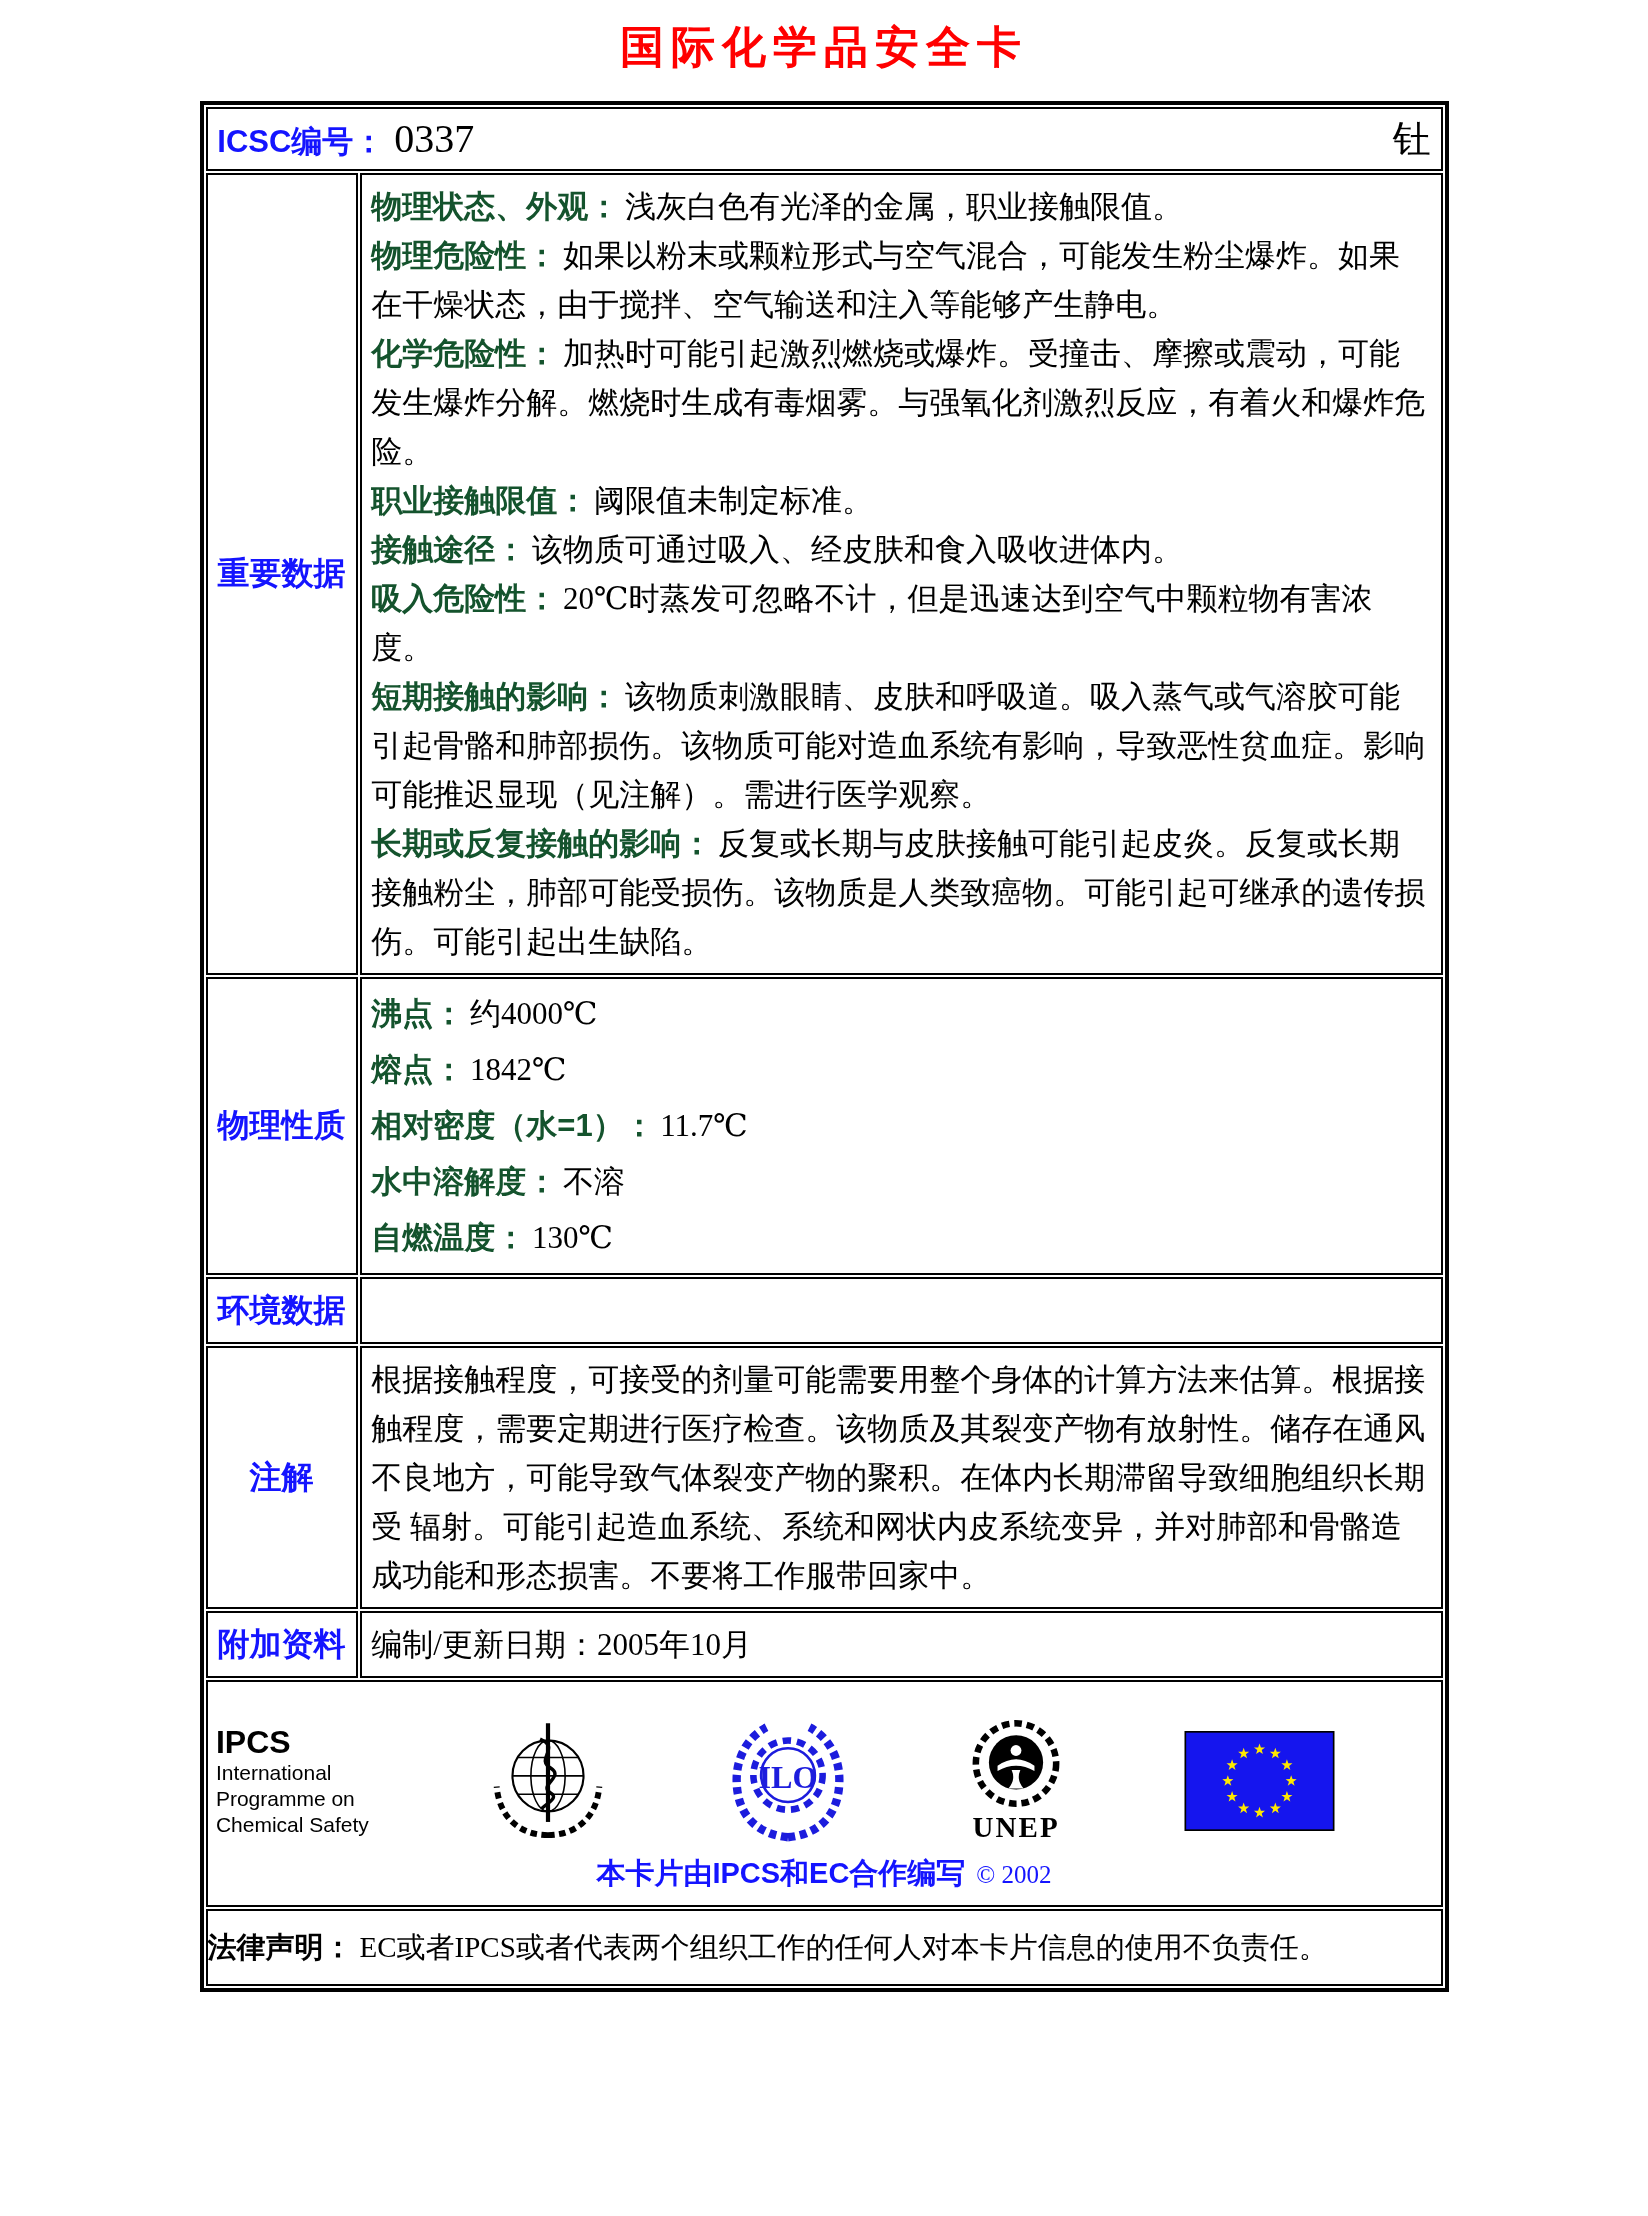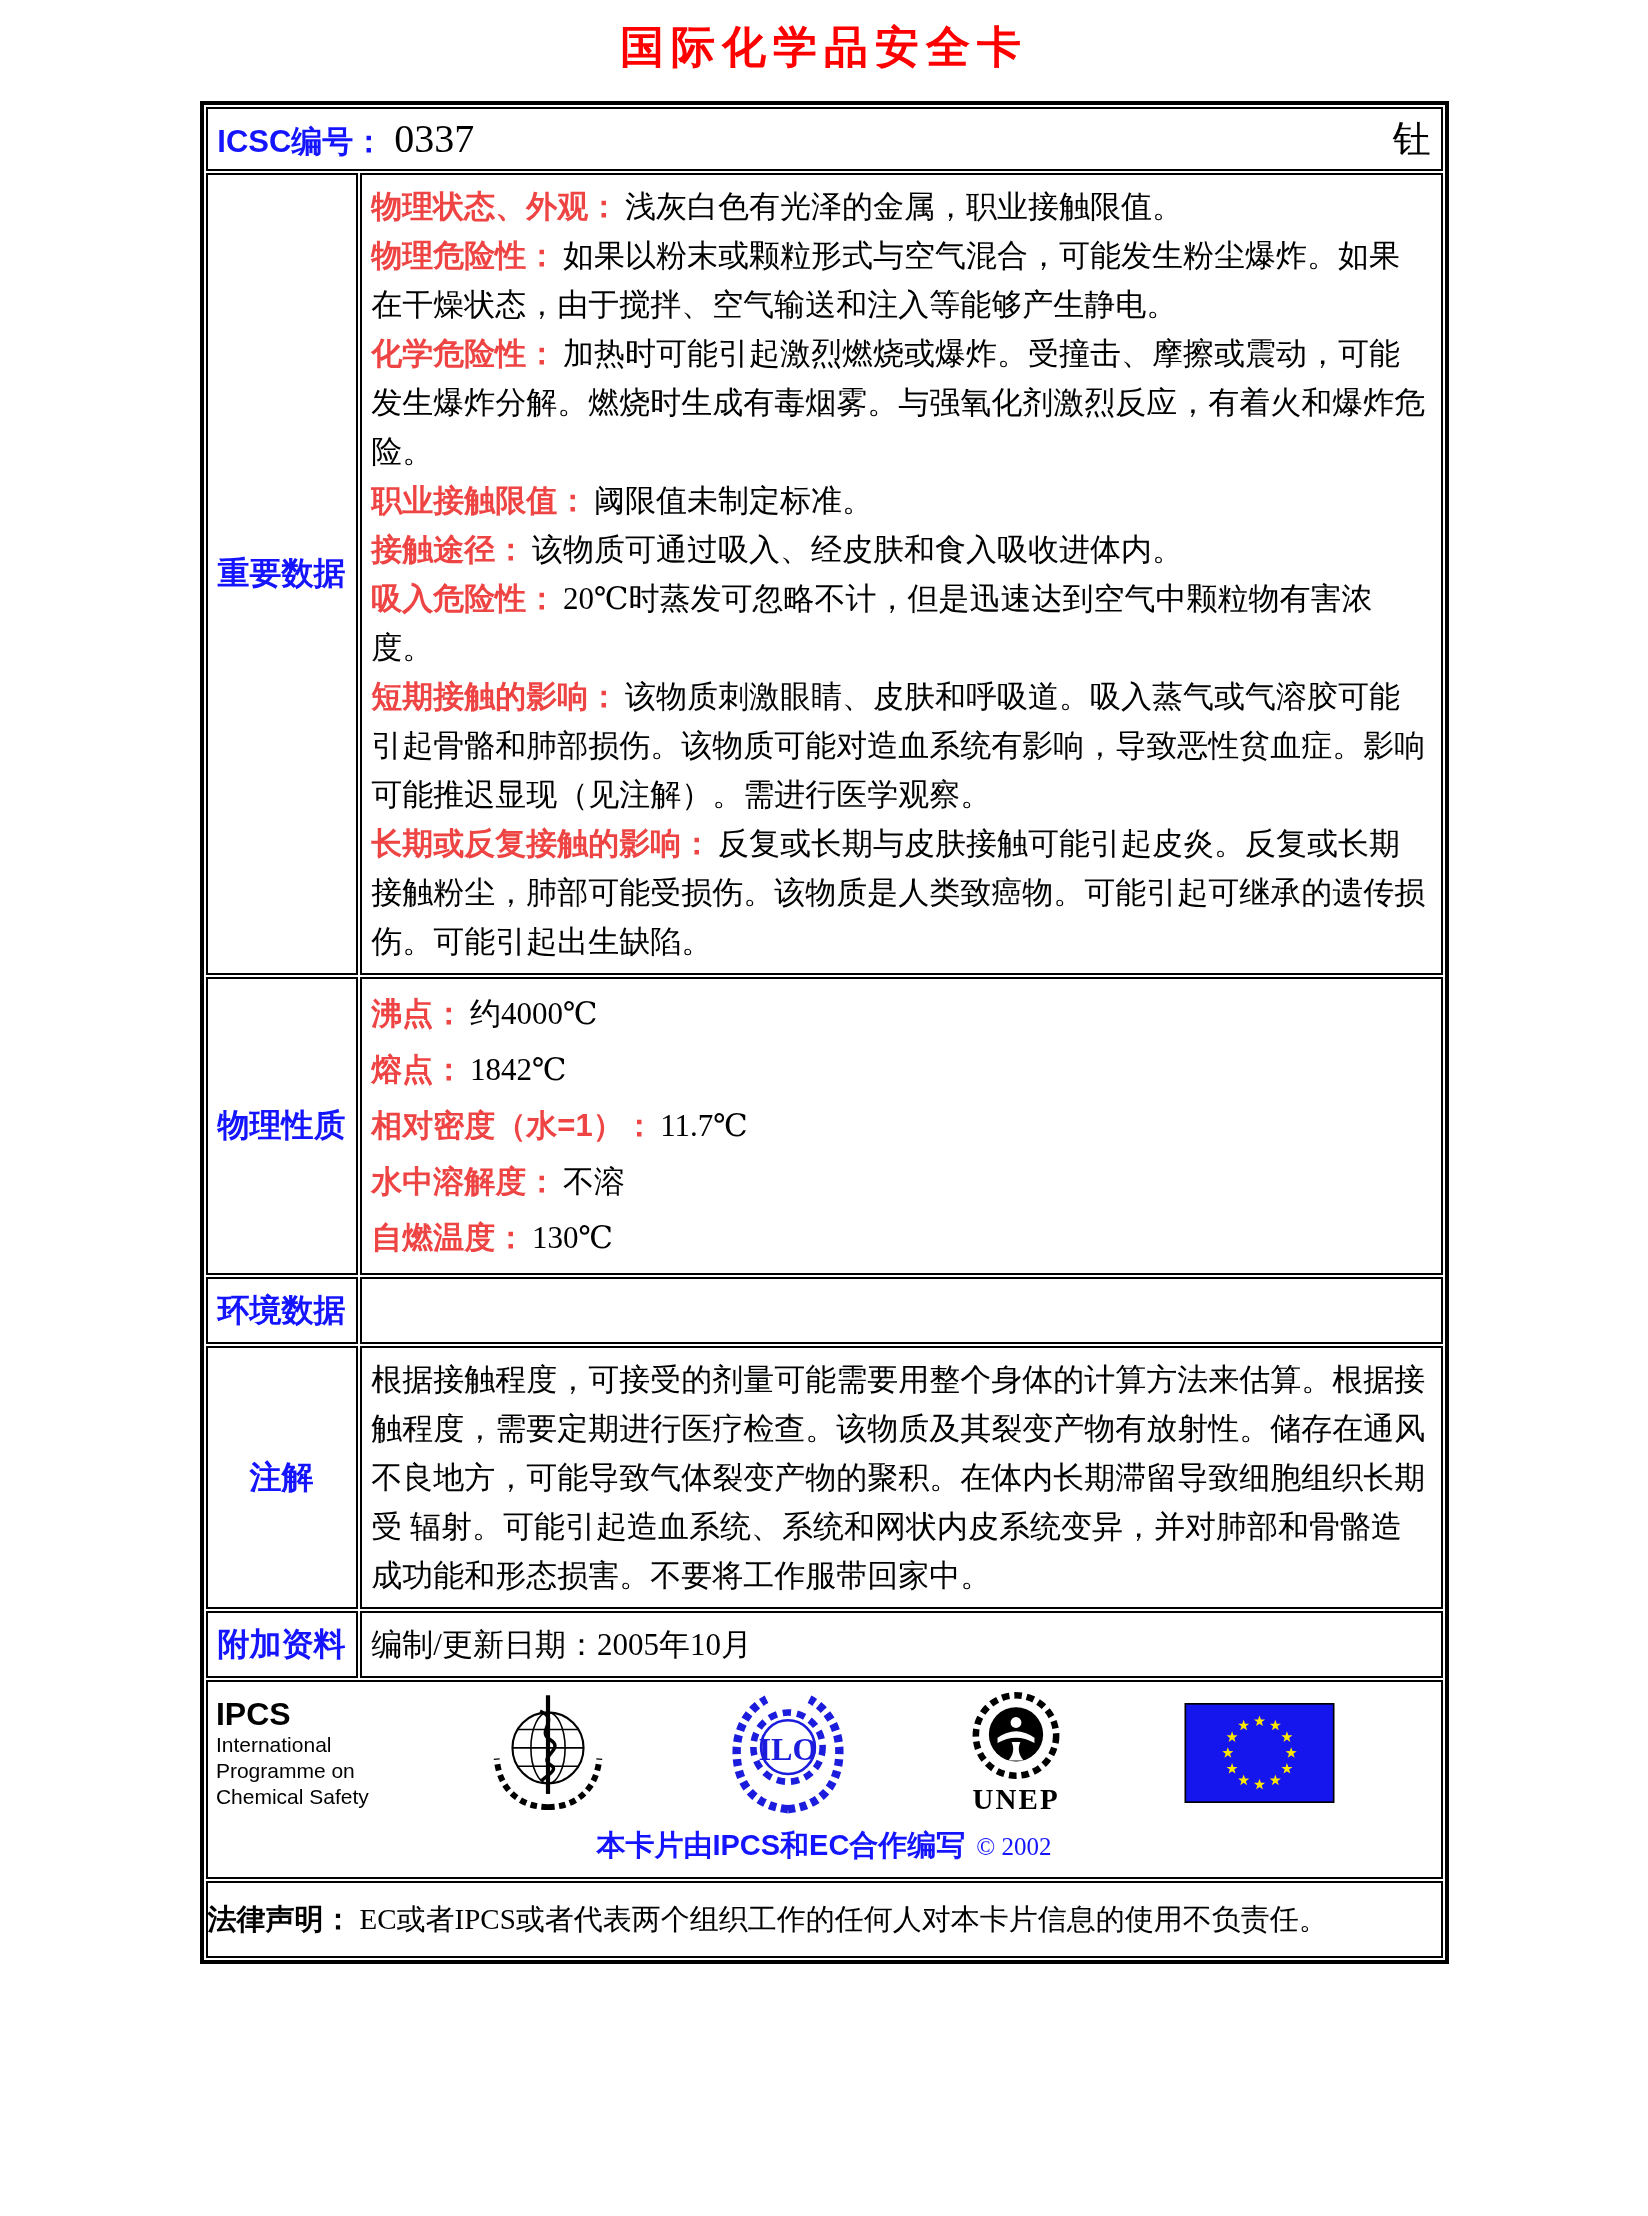--- a/index.html
+++ b/index.html
@@ -32,30 +32,31 @@
   .substance{font-size:38px;color:#000;}
   .label-cell{
     text-align:center;vertical-align:middle;color:#1414ff;font-weight:bold;
     font-size:32px;font-family:"Liberation Sans","DejaVu Sans",sans-serif;
     padding:2px;
   }
   .content-cell{vertical-align:middle;padding:7px 9.8px;font-size:31px;line-height:49px;}
   .content-cell.top{vertical-align:top;}
   .item{margin:0;}
   .lbl{
-    color:#ef4444;font-weight:bold;margin-right:5.6px;
+    color:#14532d;font-weight:bold;margin-right:5.6px;
     font-family:"Liberation Sans","DejaVu Sans",sans-serif;
   }
   .props .item{line-height:56px;}
   .env-cell{height:59px;}
   .add-cell{height:54px;}
   .logos-cell{padding:8.4px 0 11px 0;}
   .logo-strip{
     display:flex;align-items:center;justify-content:space-between;
     padding:0 105px 0 8.4px;
+    margin-top:28px;
   }
   .ipcs-block{font-family:"Liberation Sans","DejaVu Sans",sans-serif;}
   .ipcs-name{font-size:32px;font-weight:bold;line-height:36px;}
   .ipcs-line{font-size:21px;line-height:26px;}
   .unep-block{text-align:center;}
   .unep-text{
     font-family:"Liberation Serif","DejaVu Serif",serif;font-weight:bold;
     font-size:29px;letter-spacing:2.1px;line-height:31px;margin-top:1.4px;
   }
   .caption-line{

